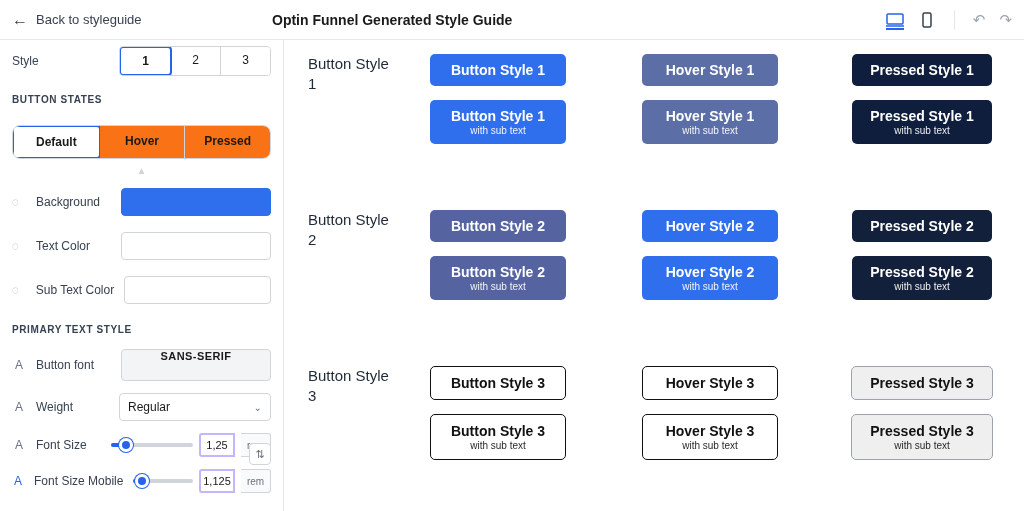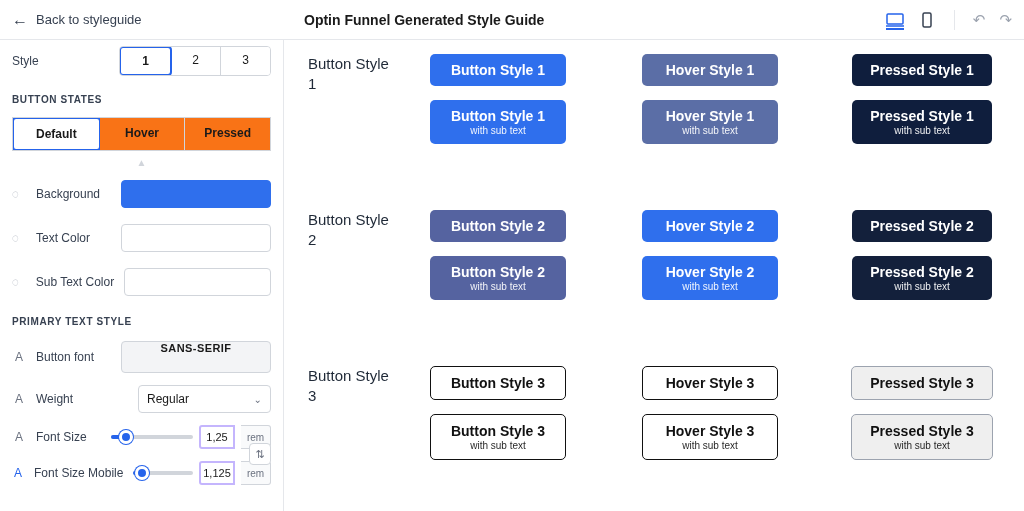--- a/index.html
+++ b/index.html
@@ -1,46 +1,46 @@
 <!DOCTYPE html>
 <html><head>
 <meta charset="utf-8">
 <style>
 * { box-sizing: border-box; margin: 0; padding: 0; font-family: -apple-system, BlinkMacSystemFont, "Segoe UI", Arial, sans-serif; }
 body { background: #fff; color: #1a1a1a; font-size: 13px; overflow: hidden; width: 1024px; height: 511px; }
 .topbar { display: flex; align-items: center; height: 40px; border-bottom: 1px solid #e5e7eb; padding: 0 12px; }
 .back { display: flex; align-items: center; gap: 8px; cursor: pointer; font-size: 13px; color: #374151; }
 .back .arrow { font-size: 16px; }
-.title { position: absolute; left: 304px; font-weight: 600; font-size: 14px; }
+.title { position: absolute; left: 272px; font-weight: 600; font-size: 14px; }
 .topbar-right { margin-left: auto; display: flex; align-items: center; gap: 14px; }
 .dev-icon { width: 18px; height: 14px; display:flex; align-items:center; justify-content:center; cursor:pointer; color:#374151;}
 .dev-icon.active { color:#2563eb; border-bottom:2px solid #2563eb; padding-bottom:4px; margin-bottom:-6px;}
 .vrule { width:1px; height:20px; background:#e5e7eb; margin:0 4px;}
 .histbtn { color:#9ca3af; cursor:pointer; font-size:15px;}
 .main { display: flex; height: calc(100% - 40px); }
 .sidebar { width: 284px; border-right: 1px solid #e5e7eb; overflow-y: auto; background:#fff; }
 .sidebar::-webkit-scrollbar{width:6px;} .sidebar::-webkit-scrollbar-thumb{background:#d1d5db;border-radius:3px;}
 .section-h { font-size: 10px; font-weight: 700; letter-spacing: 0.06em; color: #374151; padding: 12px 12px 8px; }
 .row { display: flex; align-items: center; padding: 6px 12px; gap: 10px; min-height: 36px; }
 .row-label { font-size: 12px; color: #374151; flex: 0 0 auto; }
 .segment3 { display: flex; border: 1px solid #d1d5db; border-radius: 4px; overflow: hidden; margin-left:auto; width: 152px; }
 .segment3 > div { flex:1; text-align:center; padding:6px 0; font-size:12px; border-right:1px solid #d1d5db; cursor:pointer; background:#fff;}
 .segment3 > div:last-child{border-right:none;}
 .segment3 > div.sel { border:2px solid #2563eb; margin:-1px; border-radius:4px; z-index:1; background:#fff; font-weight:600;}
-.segmentStates { display:flex; margin: 4px 12px 4px; border:1px solid #d1d5db; border-radius:0; overflow:hidden;justify-content:space-between;}
+.segmentStates { display:flex; margin: 12px 12px 4px; border:1px solid #d1d5db; border-radius:8px; overflow:hidden;justify-content:space-between;}
 .segmentStates > div { flex:1; text-align:center; padding:8px 0; font-size:12px; border-right:1px solid #d1d5db; cursor:pointer; background:#f97316; font-weight:600;}
 .segmentStates > div:last-child{border-right:none;}
 .segmentStates > div.sel { border:2px solid #2563eb; margin:-1px; border-radius:4px; background:#fff;}
 .tri { text-align:center; color:#d1d5db; font-size:10px; padding:2px 0 4px; }
 .color-row { display:flex; align-items:center; padding:8px 12px; gap:10px; }
 .drop { color:#9ca3af; font-size:12px; width:14px;}
 .swatch { margin-left:auto; width:150px; height:28px; border:1px solid #d1d5db; border-radius:4px; cursor:pointer;}
 .swatch.blue{ background:#2f6fed; border-color:#2f6fed;}
 .font-btn { margin-left:auto; width:150px; height:32px; border:1px solid #d1d5db; border-radius:4px; background:#f3f4f6; font-size:11px; font-weight:600; letter-spacing:0.04em; cursor:pointer; display:flex;align-items:flex-start;justify-content:center;}
-.sel-input { margin-left:auto; width:133px; height:28px; border:1px solid #d1d5db; border-radius:4px; font-size:12px; padding:0 8px; background:#fff; display:flex;align-items:center;justify-content:space-between; cursor:pointer;}
+.sel-input { margin-left:auto; width:152px; height:28px; border:1px solid #d1d5db; border-radius:4px; font-size:12px; padding:0 8px; background:#fff; display:flex;align-items:center;justify-content:space-between; cursor:pointer;}
 .sel-input .chev{color:#6b7280;font-size:10px;}
 .slider-wrap { margin-left:auto; display:flex; align-items:center; gap:6px; width:160px;}
 .slider { position:relative; flex:1; height:4px; background:#d1d5db; border-radius:2px;}
 .slider .fill{position:absolute;left:0;top:0;height:100%;background:#2563eb;border-radius:2px;}
 .slider .knob{position:absolute;top:50%;width:14px;height:14px;border-radius:50%;background:#2563eb;border:3px solid #fff;box-shadow:0 0 0 1px #2563eb;transform:translate(-50%,-50%);}
 .numbox{width:36px;height:24px;border:2px solid #c4b5fd;border-radius:3px 0 0 3px;font-size:11px;text-align:center;display:flex;align-items:center;justify-content:center;}
 .unitbox{width:30px;height:24px;border:1px solid #d1d5db;border-left:none;border-radius:0 3px 3px 0;font-size:10px;color:#6b7280;display:flex;align-items:center;justify-content:center;background:#f9fafb;}
 .ic { color:#6b7280; font-size:12px; width:14px; display:inline-flex; justify-content:center;}
 .ic.active{color:#2563eb;}
 .linkicon{ position:absolute; right:12px; bottom:58px; width:22px;height:22px;border:1px solid #d1d5db;border-radius:4px;display:flex;align-items:center;justify-content:center;font-size:11px;color:#6b7280;cursor:pointer;background:#fff;}

